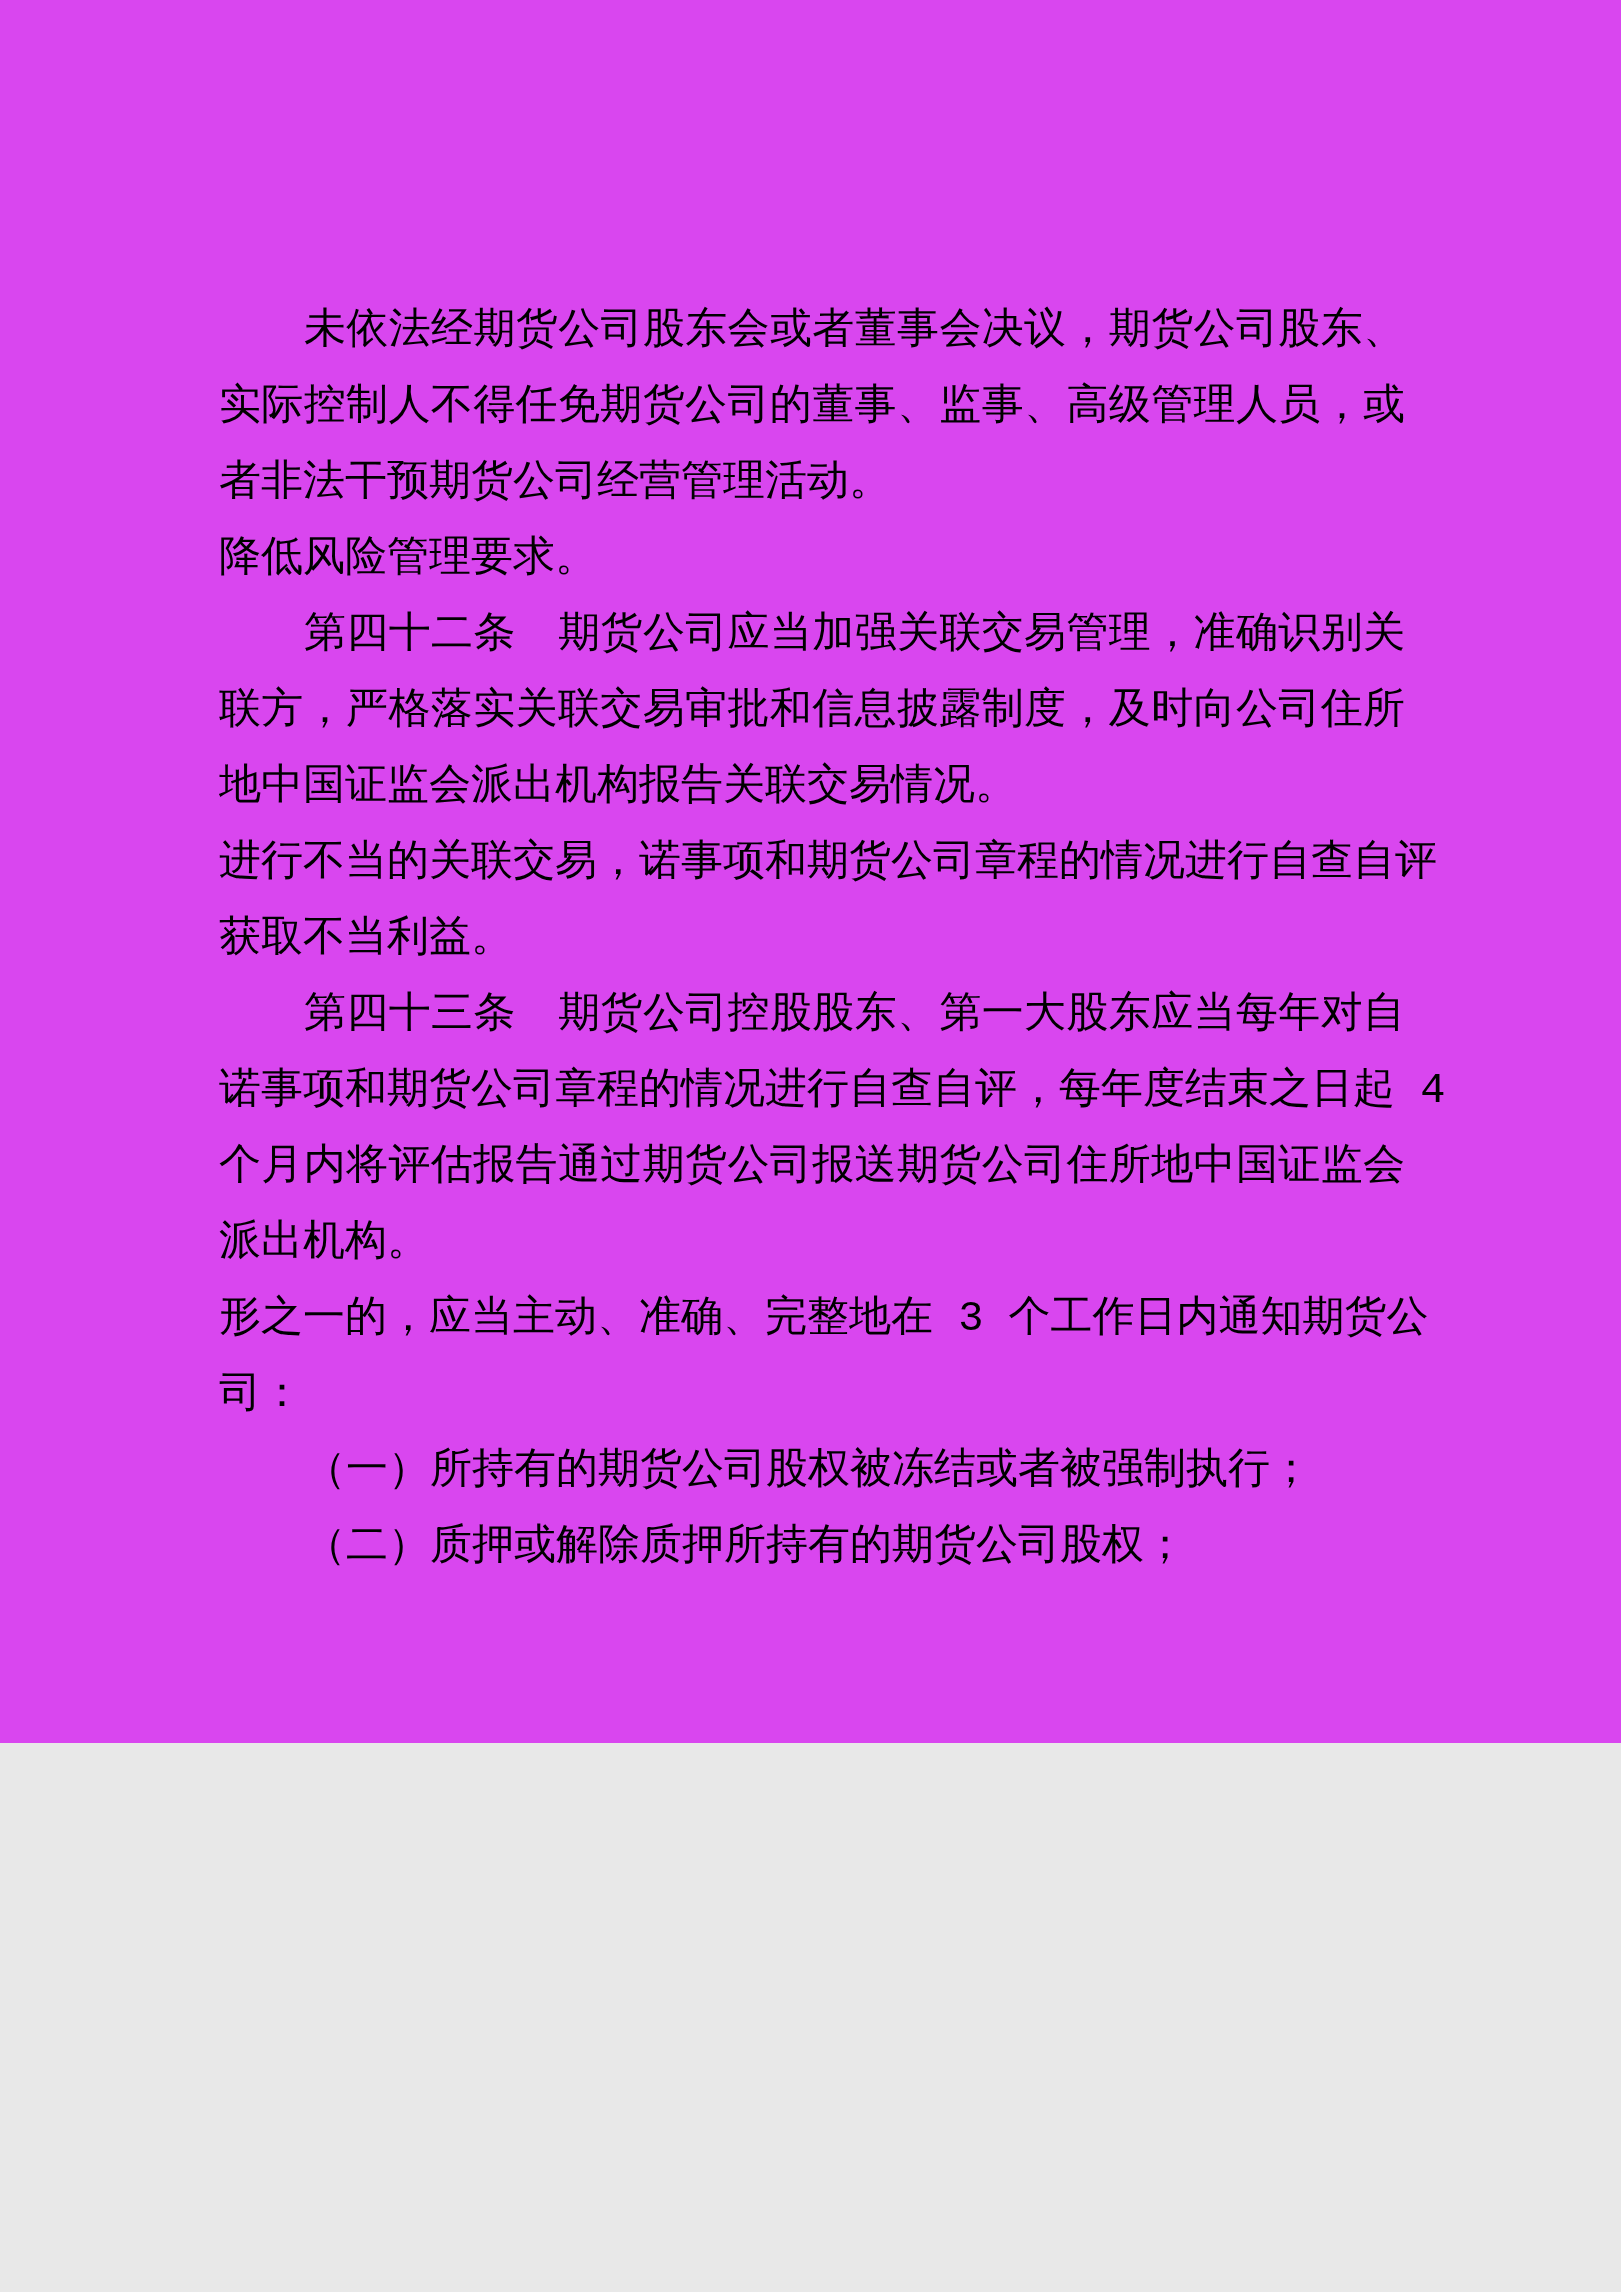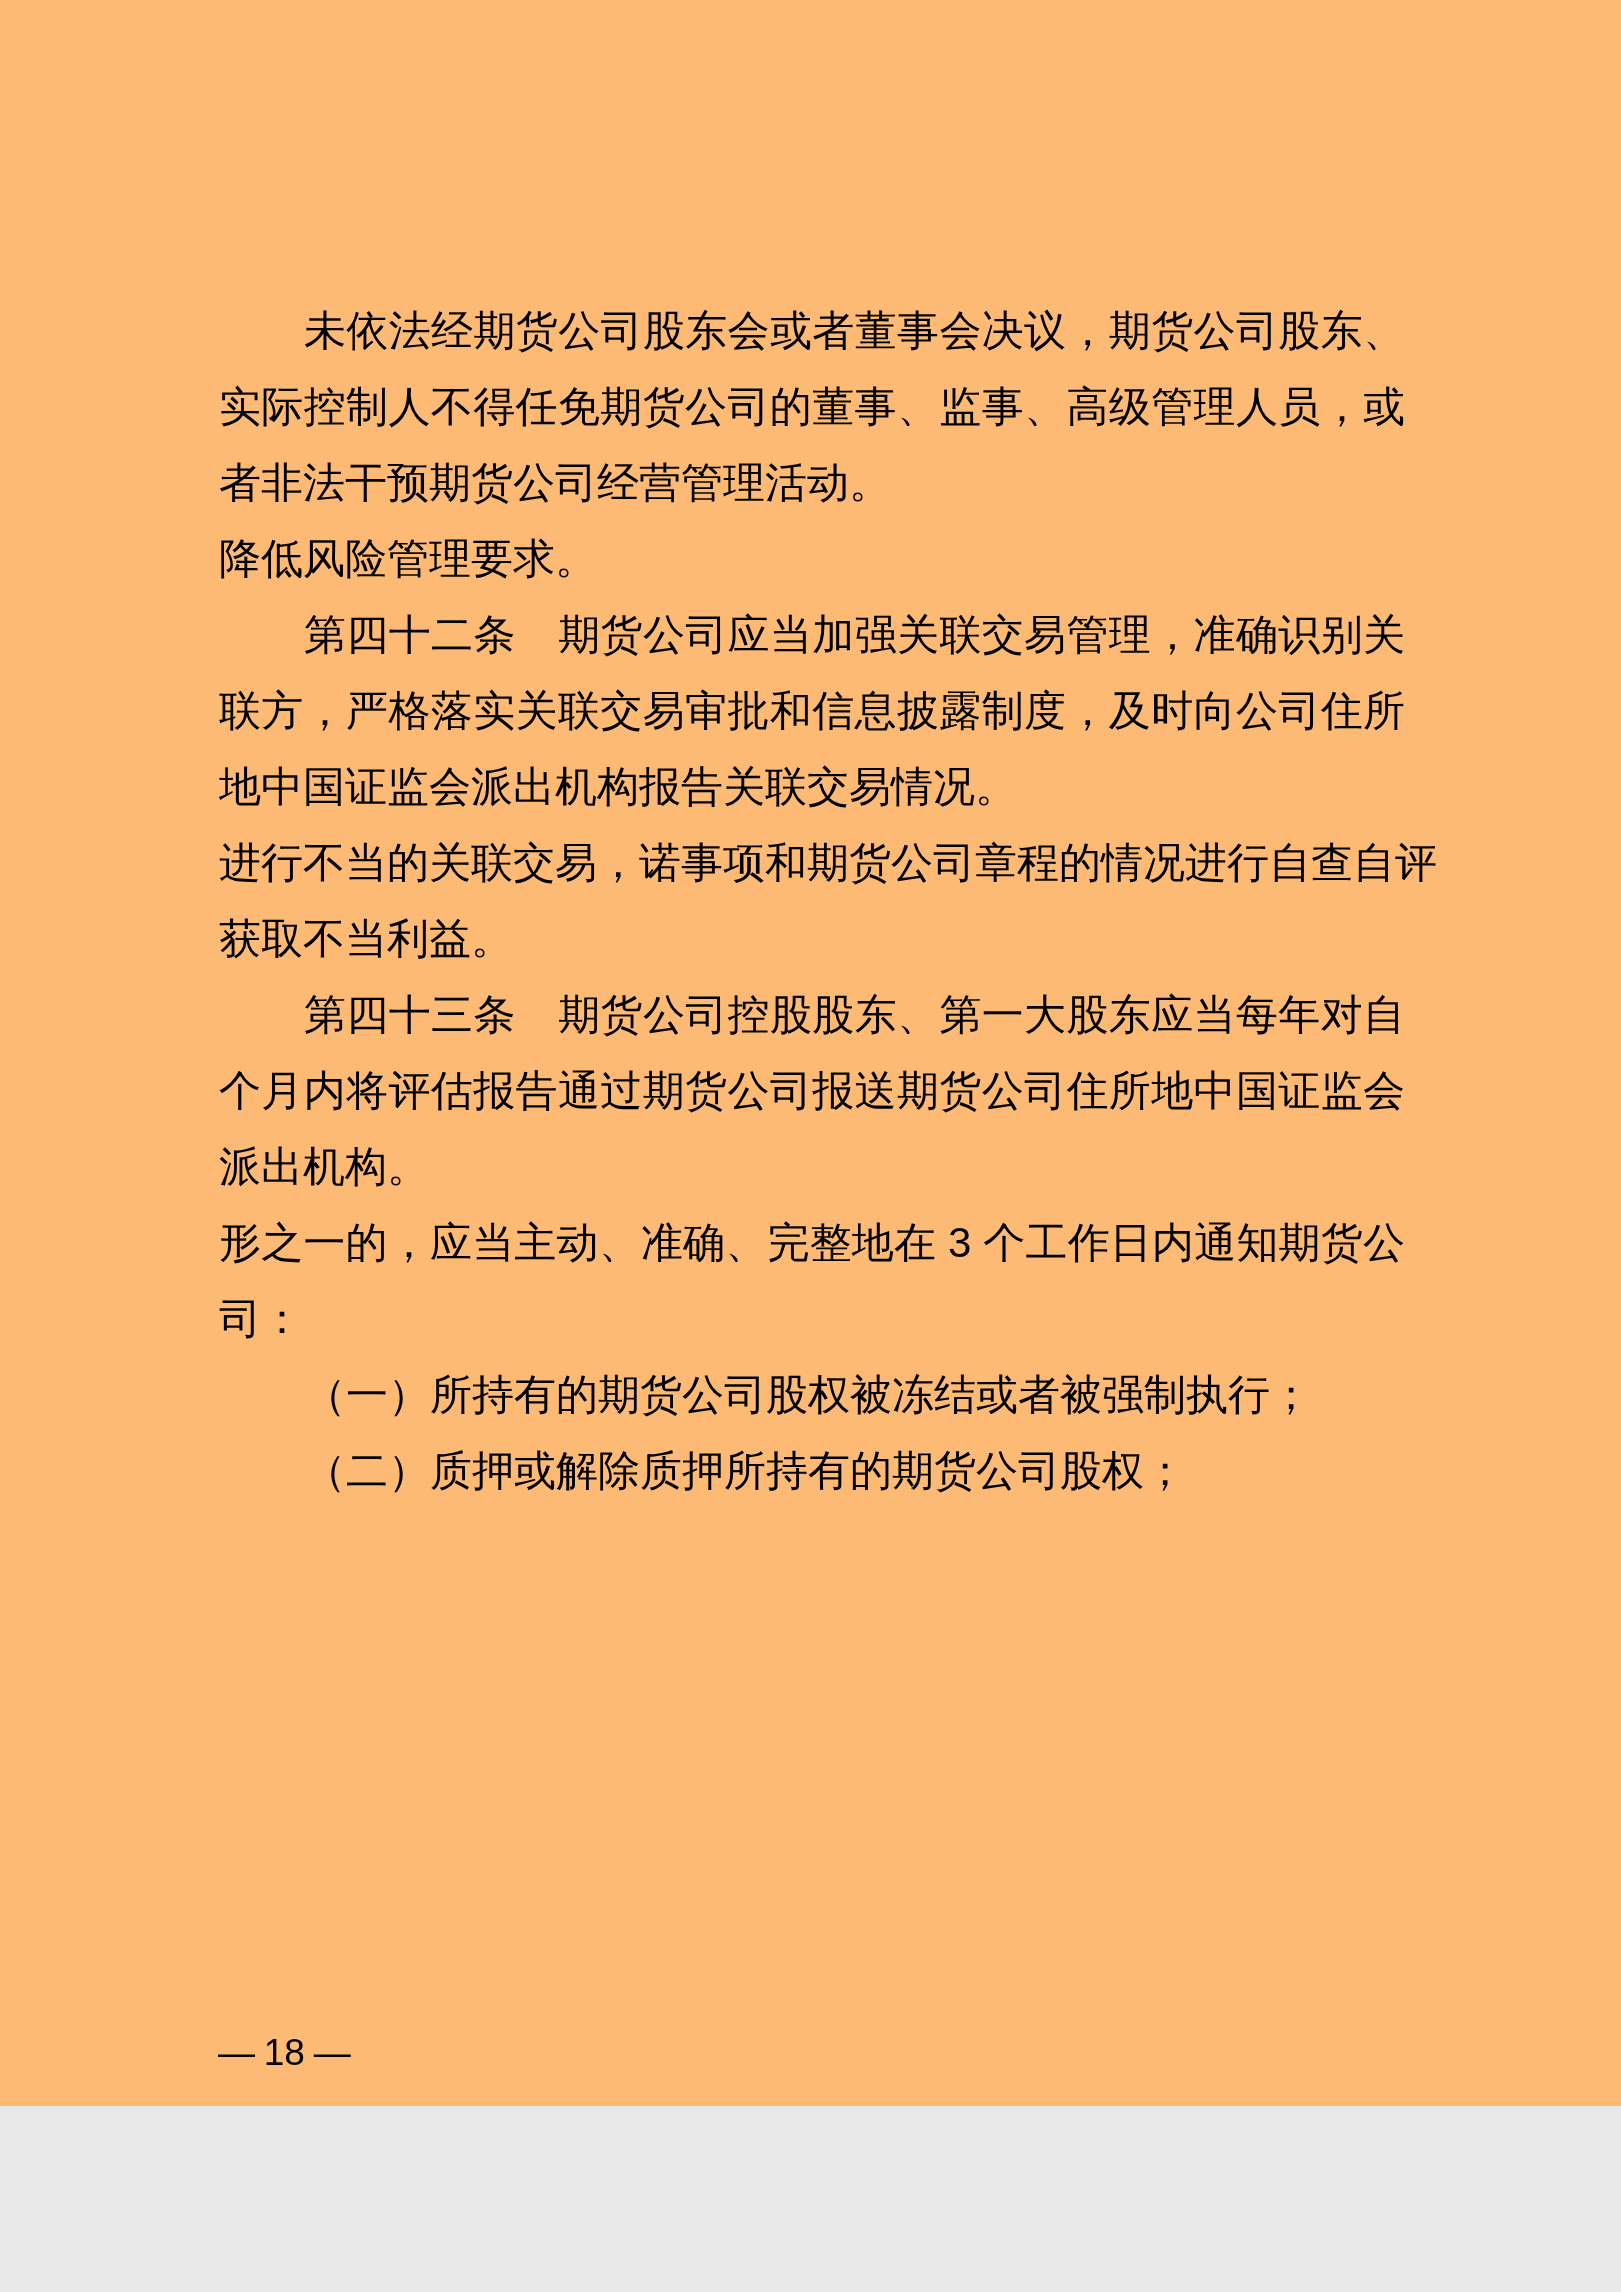--- a/index.html
+++ b/index.html
@@ -3,24 +3,24 @@
 <meta charset="utf-8">
 <style>
   html, body {
     margin: 0;
     padding: 0;
     background: #e8e8e8;
   }
   .page {
     position: relative;
     width: 1621px;
-    height: 2106px;
-    background: #fdba74;
+    height: 1743px;
+    background: #d946ef;
     overflow: hidden;
-    font-family: Liberation Sans, sans-serif;
+    font-family: Liberation Mono, monospace;
     color: #000000;
   }
   .doc-body {
     position: absolute;
     left: 219px;
     top: 293px;
     width: 1186px;
   }
   .line {
     height: 76px;
@@ -63,20 +63,21 @@
     <div class="line flush indent">未依法经期货公司股东会或者董事会决议，期货公司股东、</div>
     <div class="line flush">实际控制人不得任免期货公司的董事、监事、高级管理人员，或</div>
     <div class="line">者非法干预期货公司经营管理活动。</div>
     <div class="line">降低风险管理要求。</div>
     <div class="line flush indent">第四十二条　期货公司应当加强关联交易管理，准确识别关</div>
     <div class="line flush">联方，严格落实关联交易审批和信息披露制度，及时向公司住所</div>
     <div class="line">地中国证监会派出机构报告关联交易情况。</div>
     <div class="line flush">进行不当的关联交易，诺事项和期货公司章程的情况进行自查自评</div>
     <div class="line">获取不当利益。</div>
     <div class="line flush indent">第四十三条　期货公司控股股东、第一大股东应当每年对自</div>
+    <div class="line flush">诺事项和期货公司章程的情况进行自查自评，每年度结束之日起 4</div>
     <div class="line flush">个月内将评估报告通过期货公司报送期货公司住所地中国证监会</div>
     <div class="line">派出机构。</div>
     <div class="line flush">形之一的，应当主动、准确、完整地在 3 个工作日内通知期货公</div>
     <div class="line">司：</div>
     <div class="line indent">（一）所持有的期货公司股权被冻结或者被强制执行；</div>
     <div class="line indent">（二）质押或解除质押所持有的期货公司股权；</div>
   </div>
 
   <div class="footer">
     <span class="dash">—</span>

